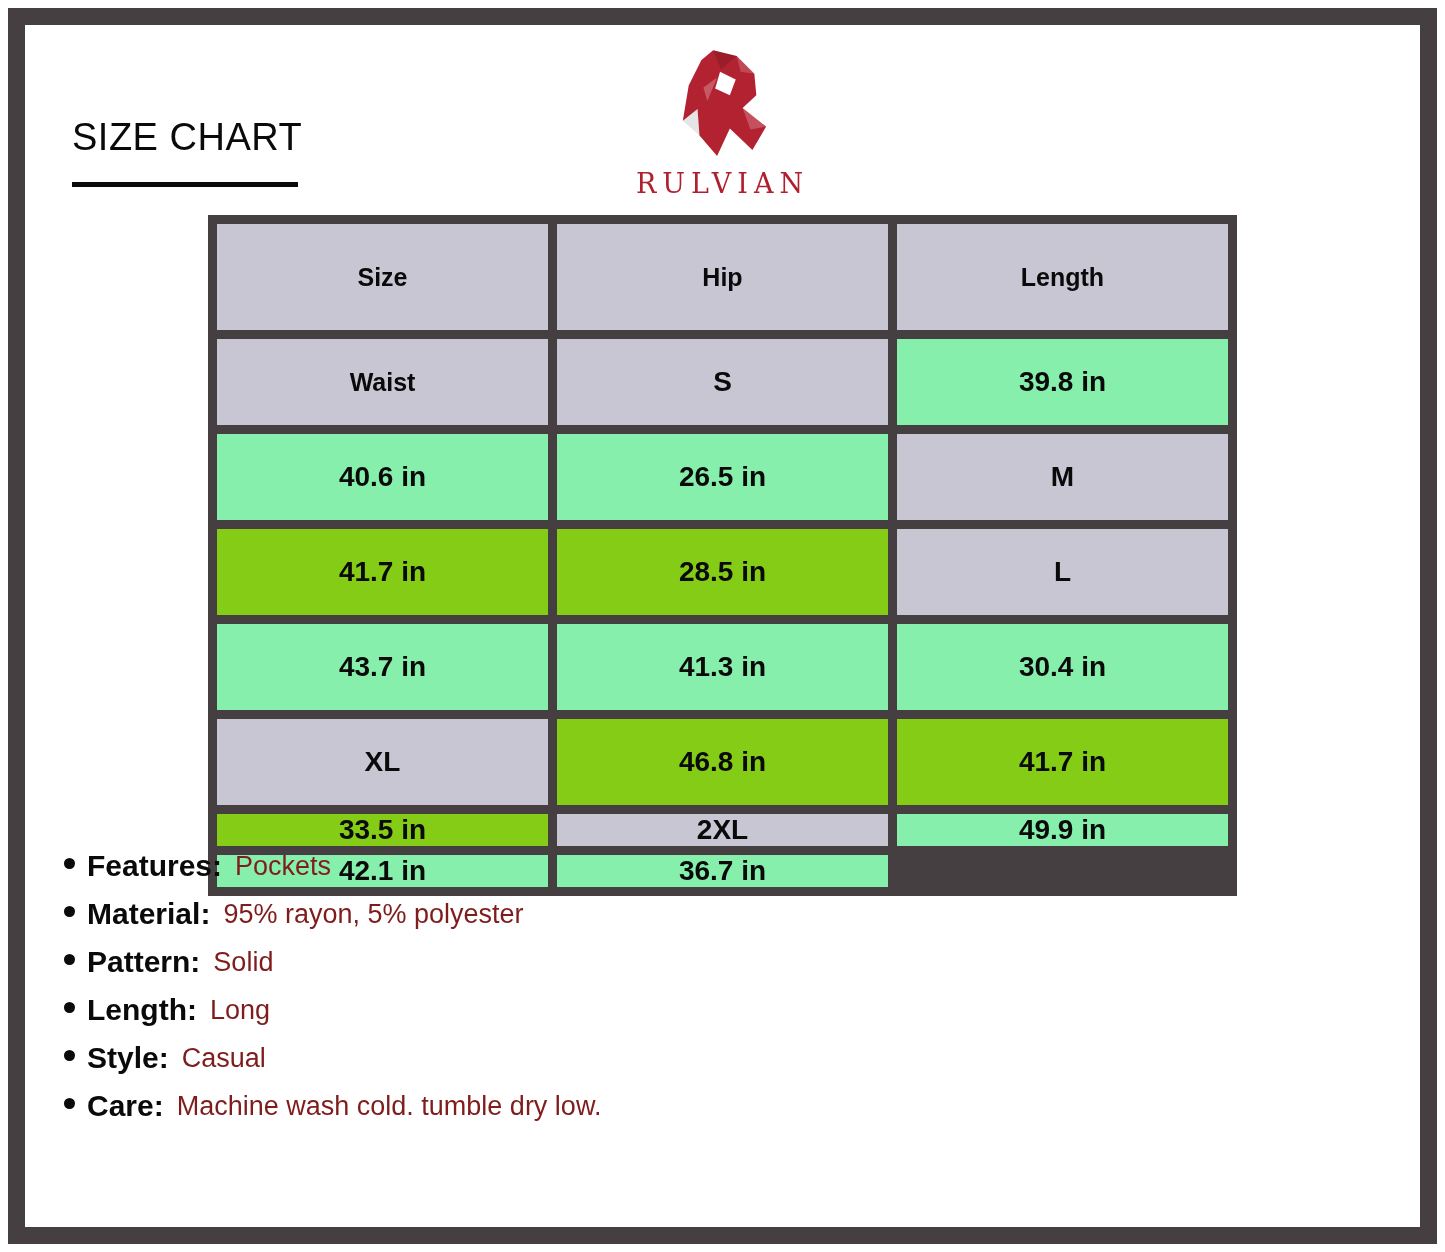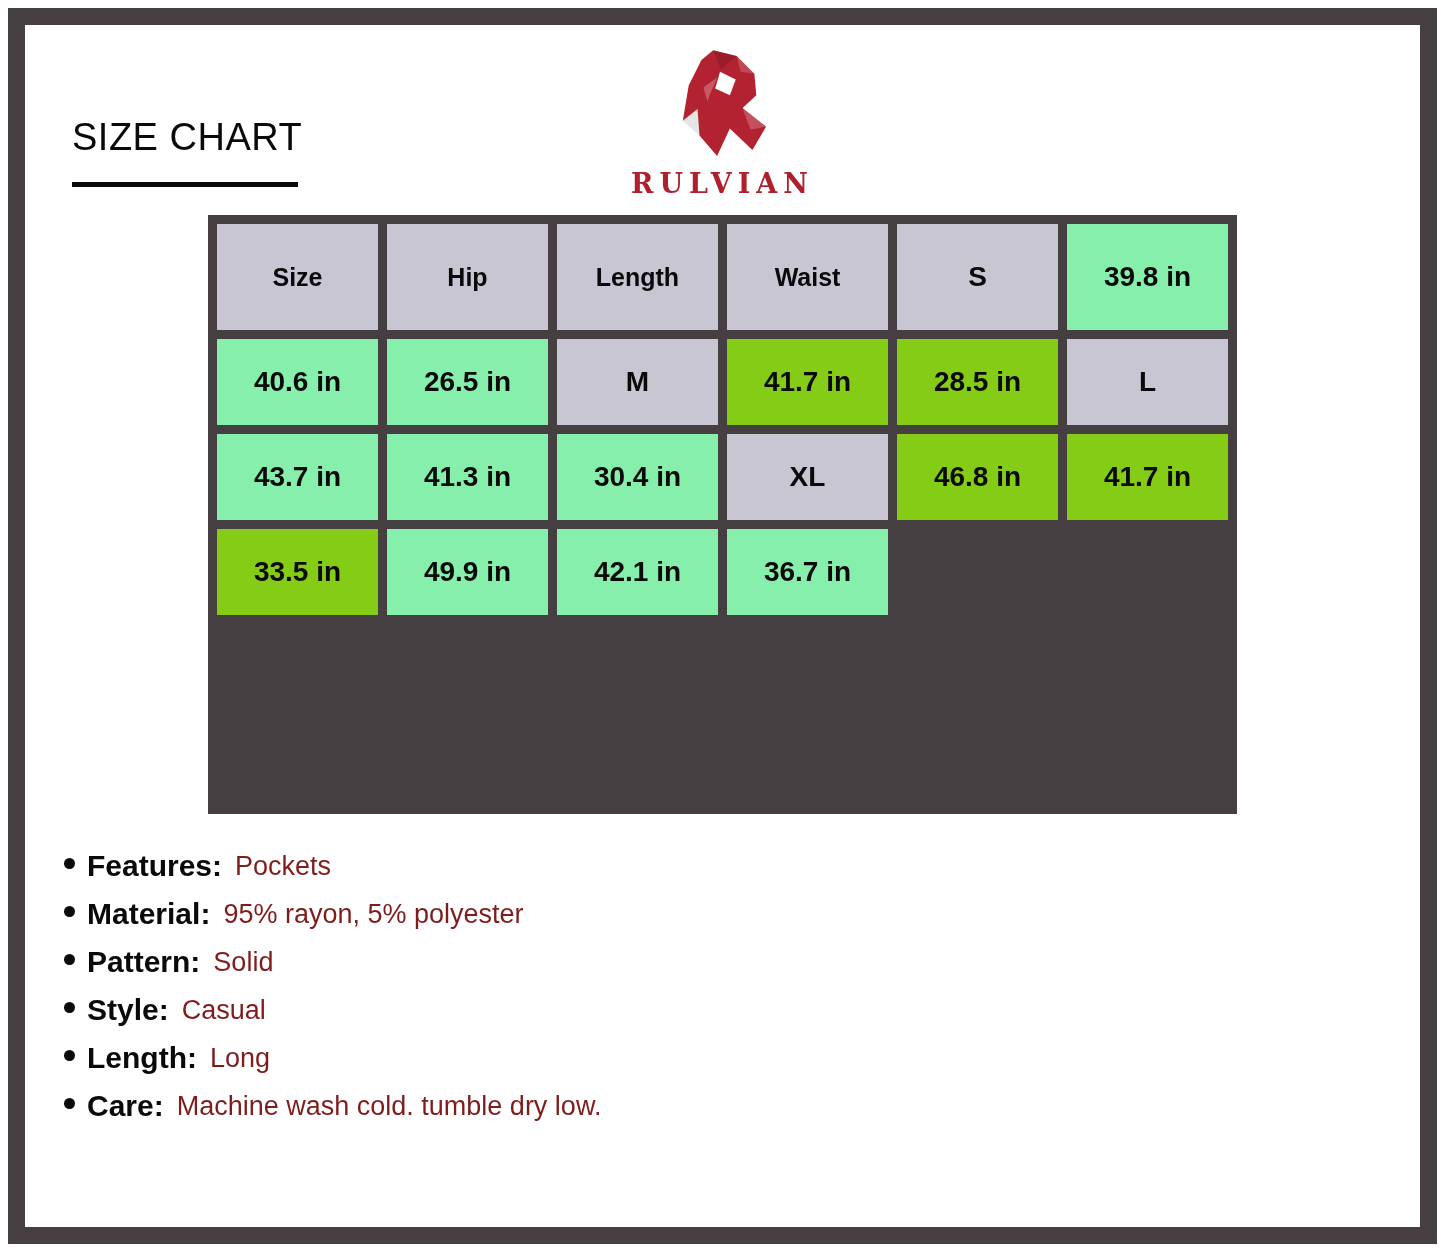--- a/index.html
+++ b/index.html
@@ -36,34 +36,34 @@
     left: 50%; top: 48px;
     transform: translateX(-50%);
     width: 300px;
     text-align: center;
   }
   .brand-mark { display: block; margin: 0 auto; }
   .brand-name {
     display: block;
     margin-top: 2px;
     font-family: "DejaVu Serif", serif;
-    font-weight: bold;
+    font-weight: normal;
     font-size: 27px;
     letter-spacing: 6px;
     color: #b01f2e;
   }
   
   .size-table {
     position: absolute;
     left: 208px; top: 215px;
     width: 1029px;
     background: #463f41;
     padding: 9px;
     display: grid;
-    grid-template-columns: repeat(6, 1fr);
+    grid-template-columns: repeat(3, 1fr);
     grid-template-rows: 106px repeat(5, 86px);
     gap: 9px;
   }
   .cell {
     display: flex;
     align-items: center;
     justify-content: center;
     background: #86efac;
     color: #0a0a0a;
     font-weight: bold;
@@ -144,20 +144,21 @@
   <div class="cell sizec">L</div>
   <div class="cell data">43.7 in</div>
   <div class="cell data">41.3 in</div>
   <div class="cell data">30.4 in</div>
 
   <div class="cell sizec">XL</div>
   <div class="cell data alt">46.8 in</div>
   <div class="cell data alt">41.7 in</div>
   <div class="cell data alt">33.5 in</div>
 
+  <div class="cell sizec">2XL</div>
   <div class="cell data">49.9 in</div>
   <div class="cell data">42.1 in</div>
   <div class="cell data">36.7 in</div>
 </div>
 
 <ul class="details">
   <li class="detail-item">
     <span class="bullet-dot"></span>
     <span class="detail-label">Features:</span>
     <span class="detail-value">Pockets</span>
@@ -167,26 +168,26 @@
     <span class="detail-label">Material:</span>
     <span class="detail-value">95% rayon, 5% polyester</span>
   </li>
   <li class="detail-item">
     <span class="bullet-dot"></span>
     <span class="detail-label">Pattern:</span>
     <span class="detail-value">Solid</span>
   </li>
   <li class="detail-item">
     <span class="bullet-dot"></span>
-    <span class="detail-label">Style:</span>
-    <span class="detail-value">Casual</span>
+    <span class="detail-label">Length:</span>
+    <span class="detail-value">Long</span>
   </li>
   <li class="detail-item">
     <span class="bullet-dot"></span>
-    <span class="detail-label">Length:</span>
-    <span class="detail-value">Long</span>
+    <span class="detail-label">Style:</span>
+    <span class="detail-value">Casual</span>
   </li>
   <li class="detail-item">
     <span class="bullet-dot"></span>
     <span class="detail-label">Care:</span>
     <span class="detail-value">Machine wash cold. tumble dry low.</span>
   </li>
 </ul>
 
 </body></html>

